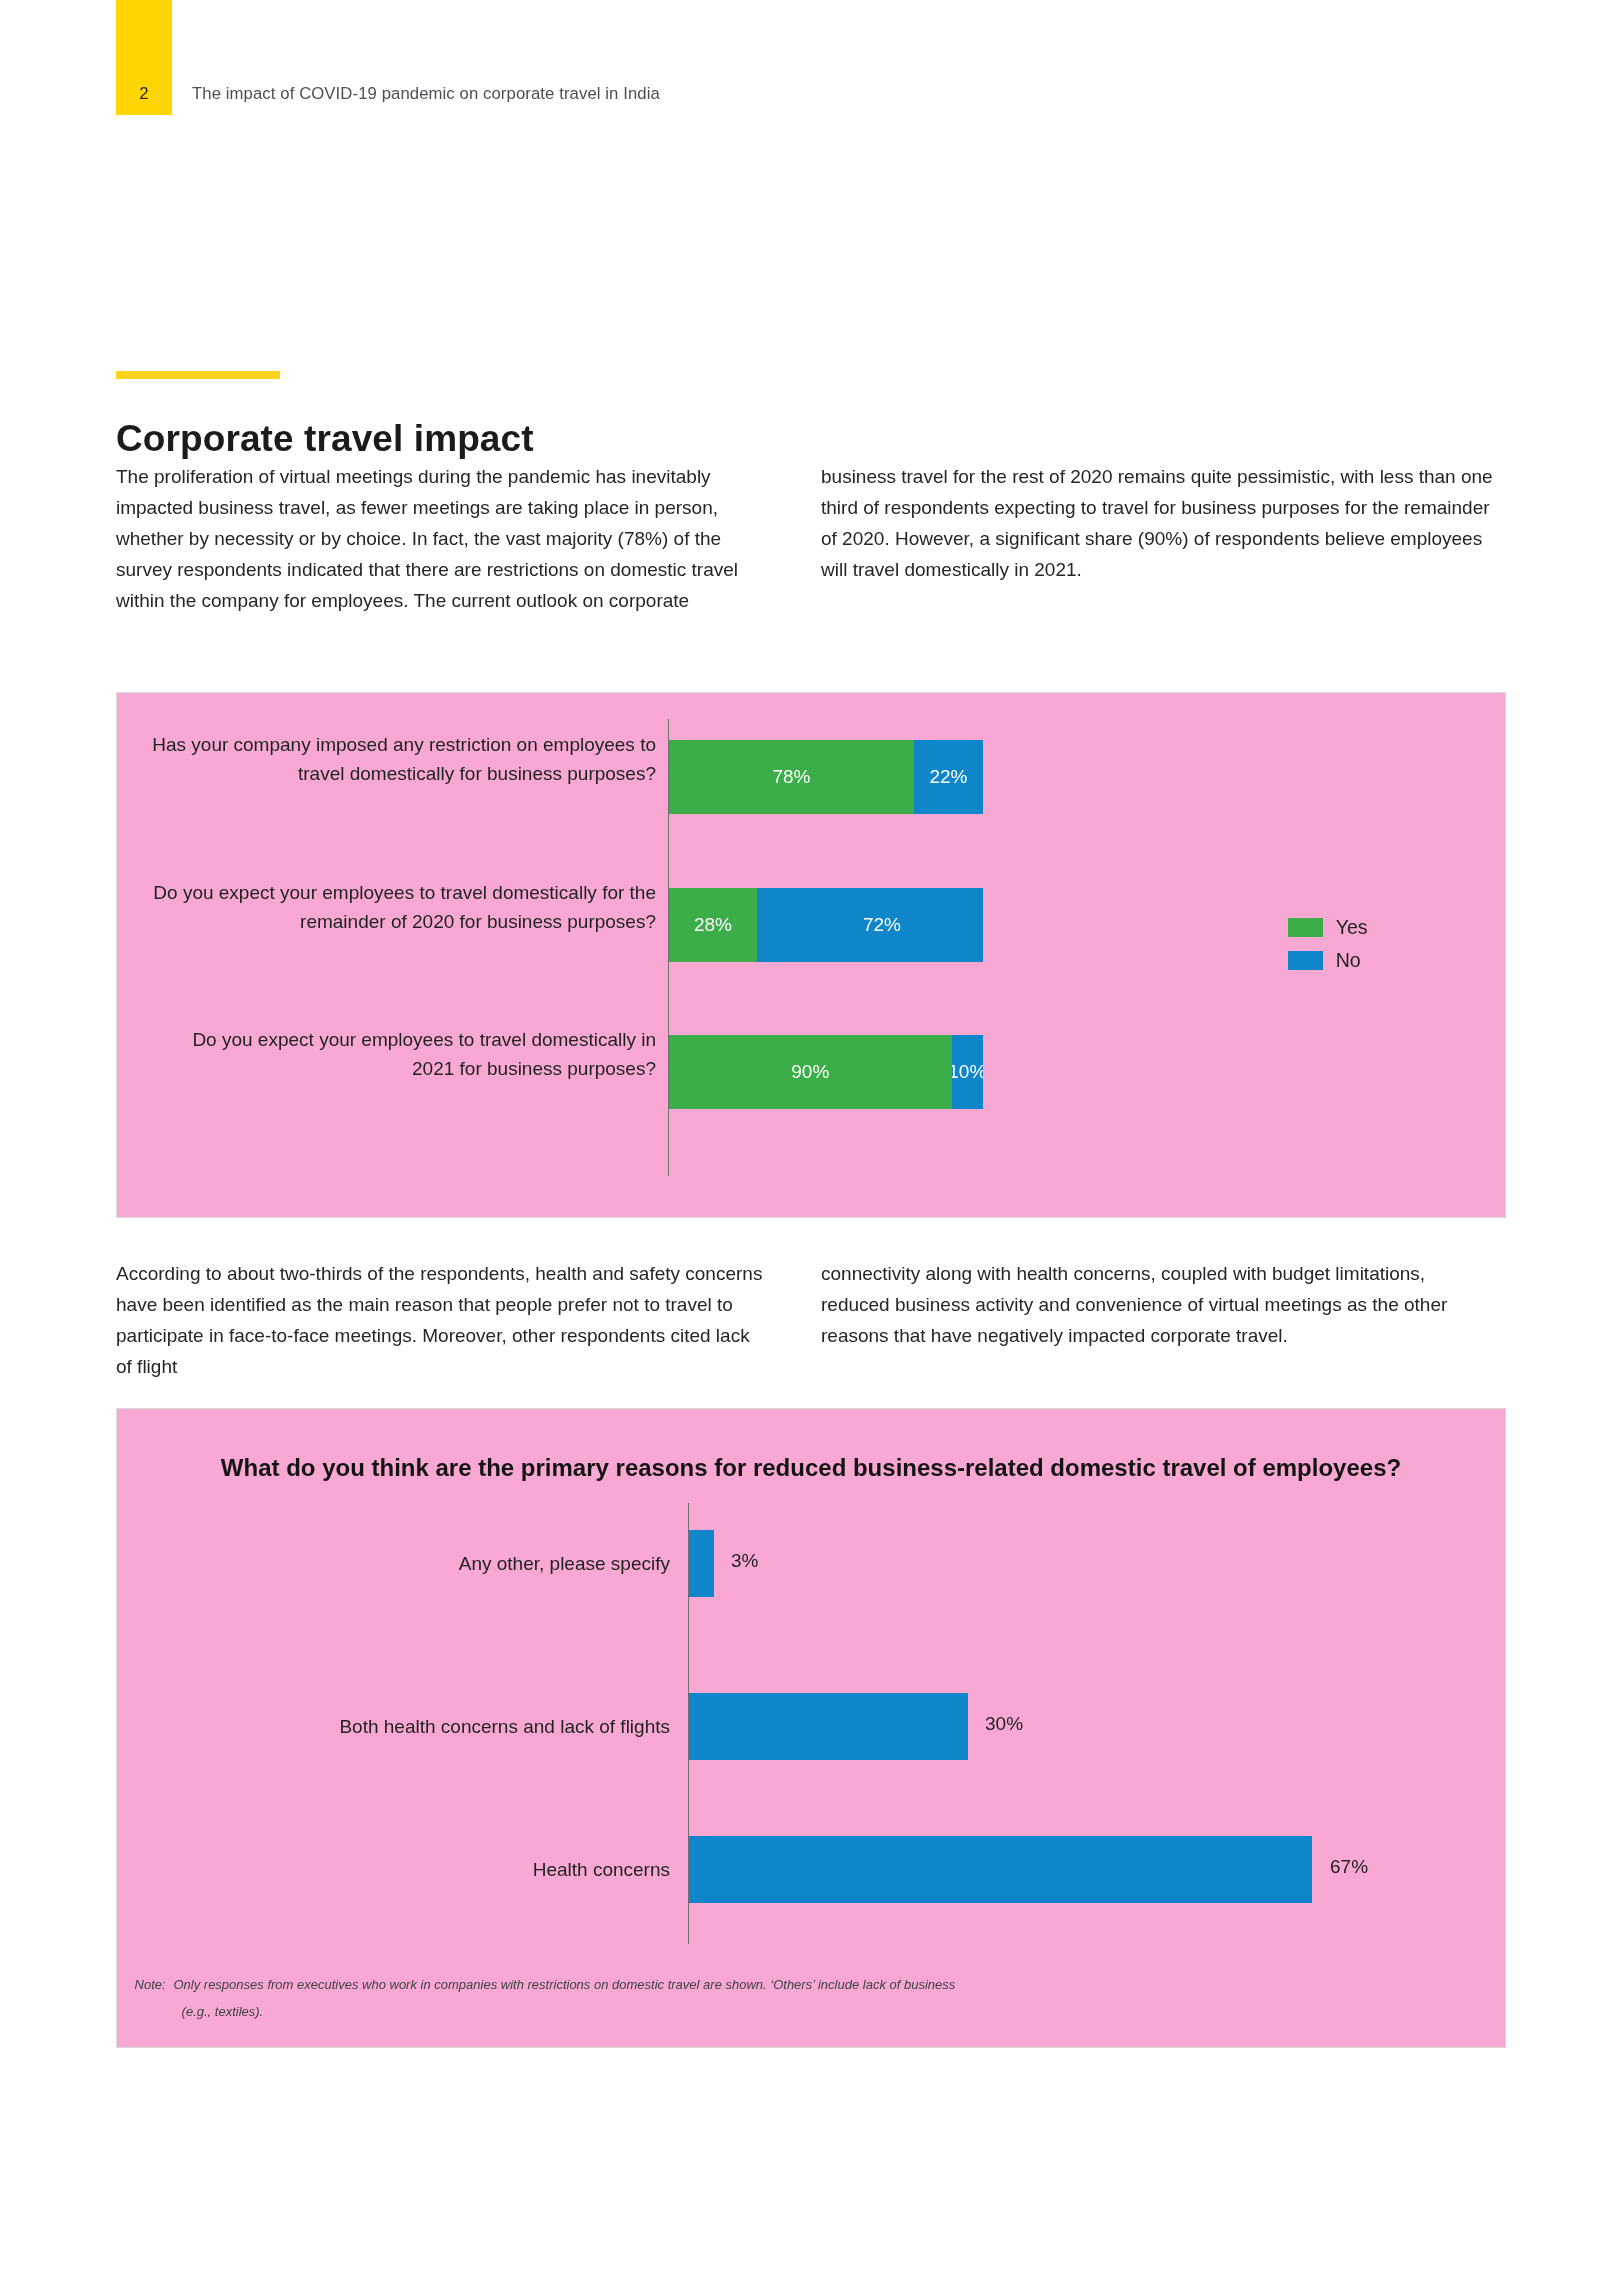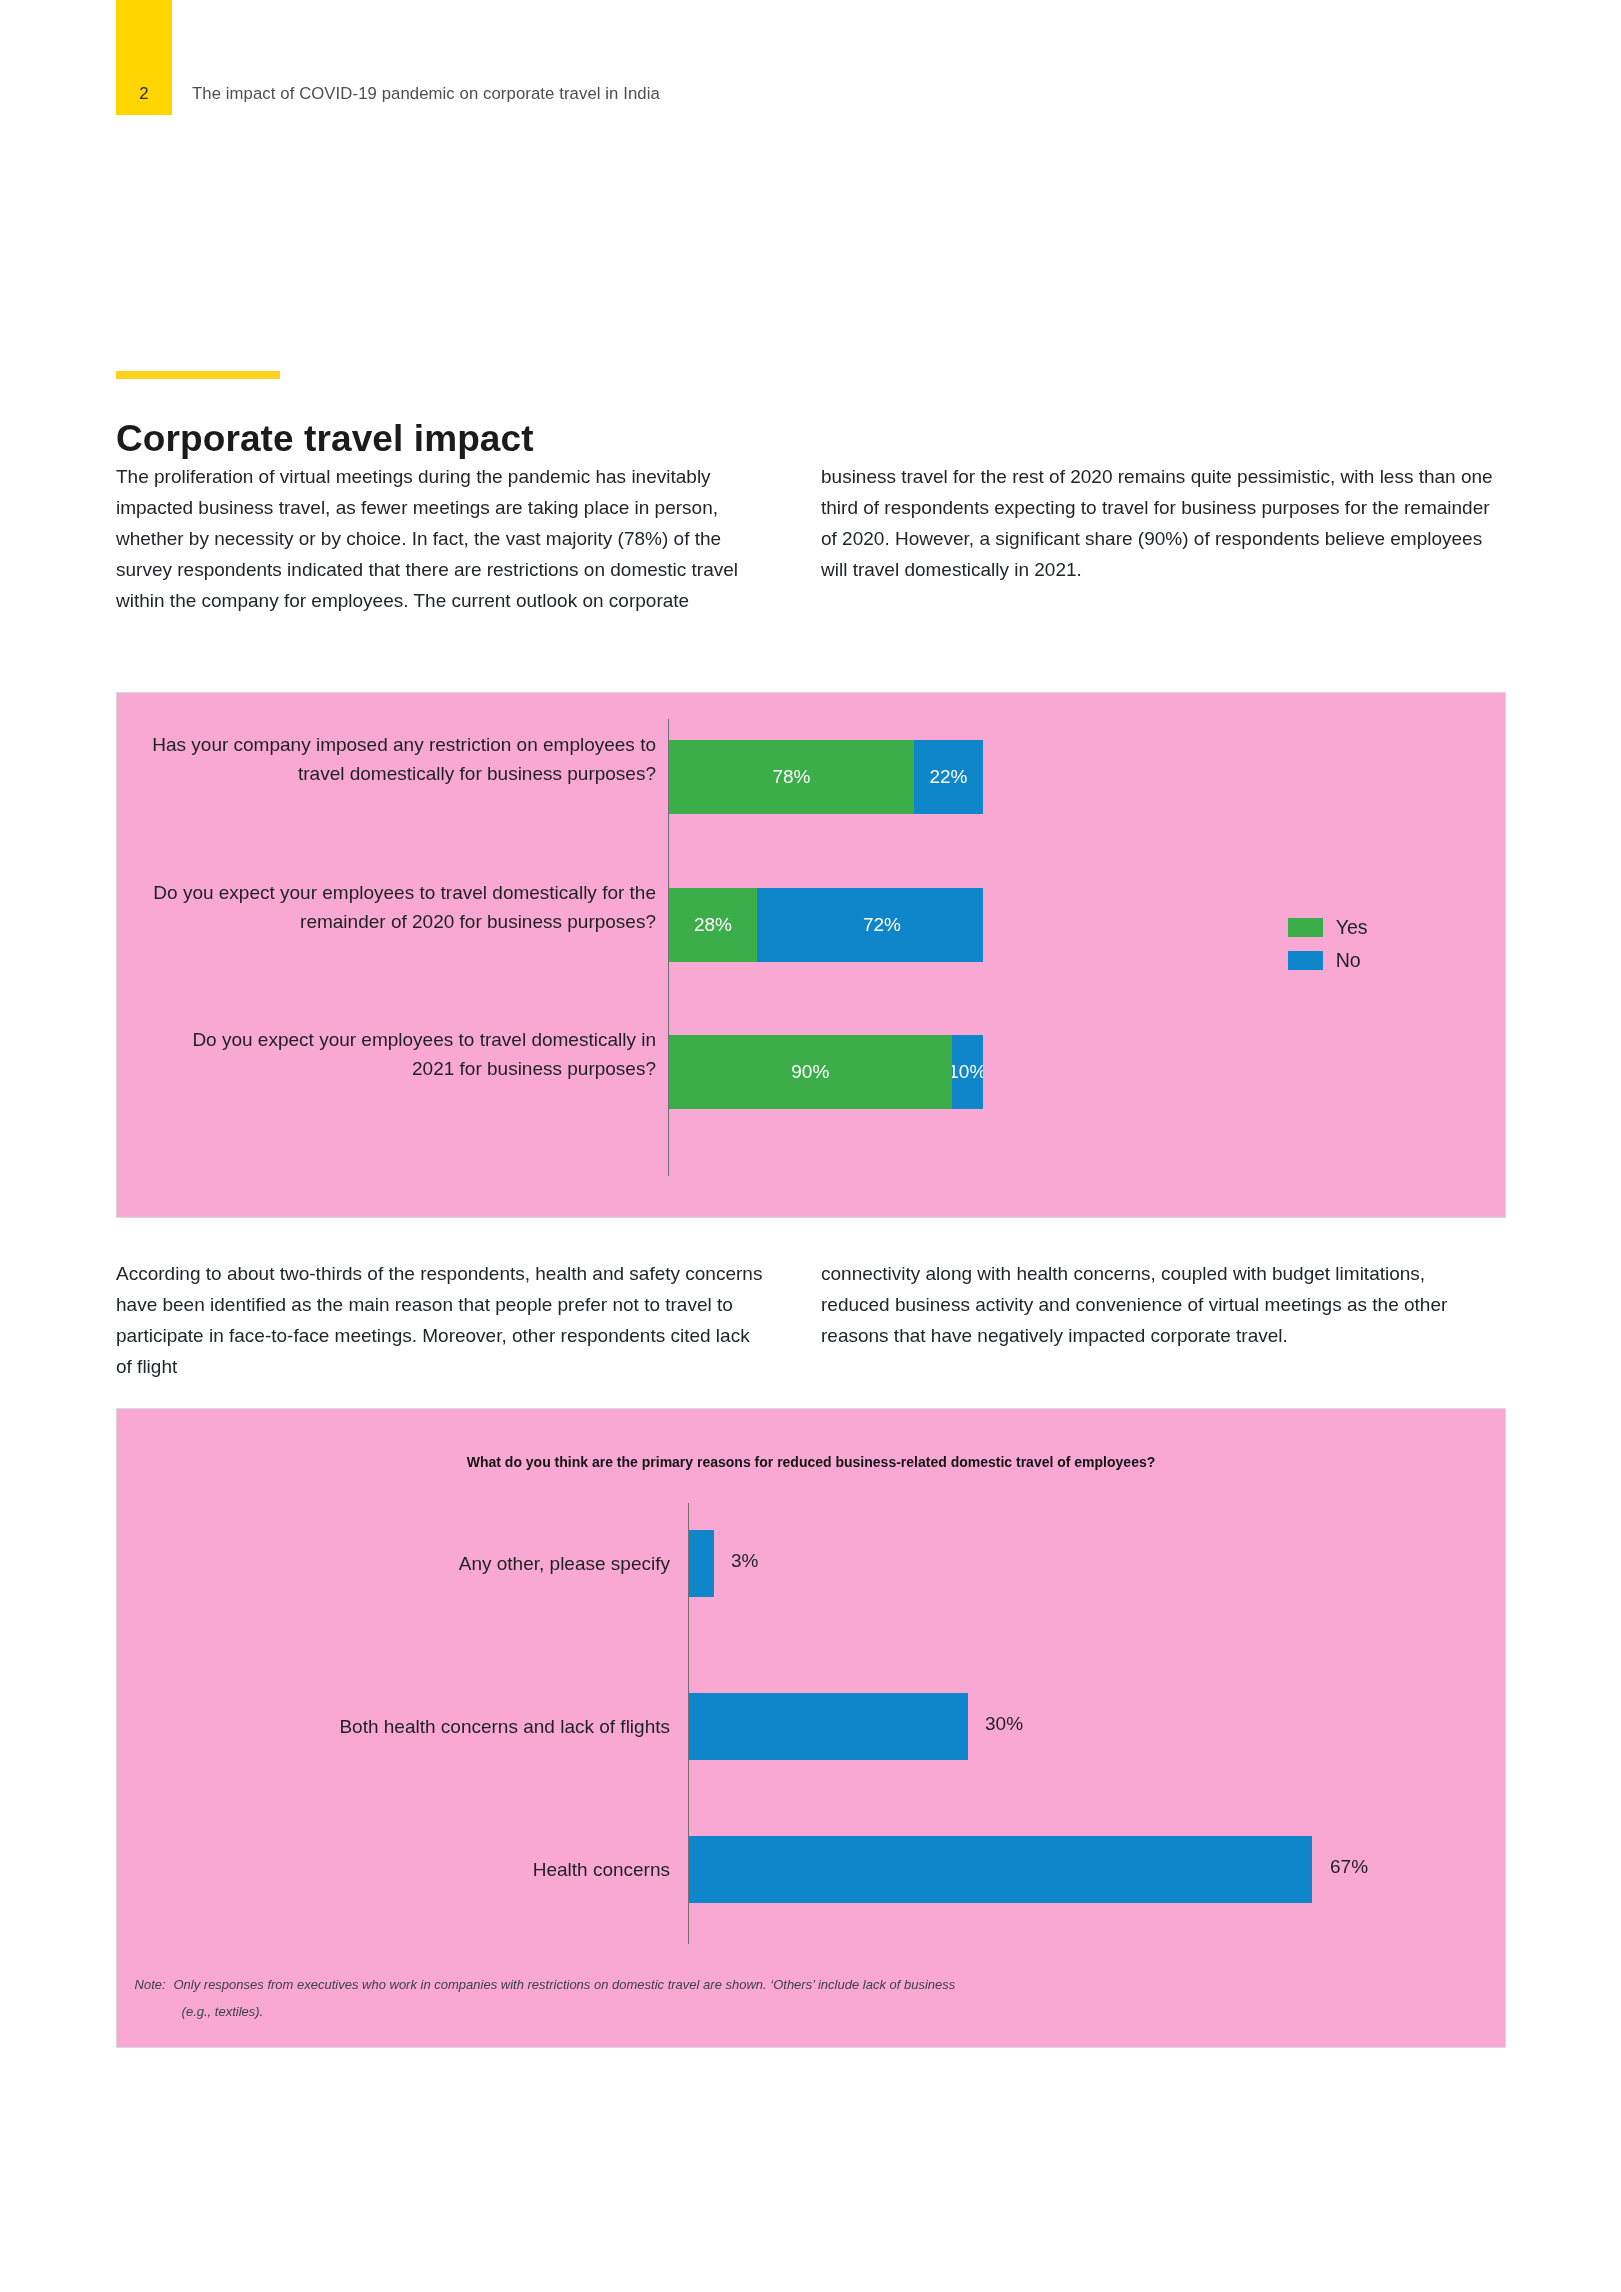--- a/index.html
+++ b/index.html
@@ -158,21 +158,21 @@
     color: #1d2125;
   }
 
   
   .c2-title {
     position: absolute;
     left: 0;
     top: 45px;
     width: 100%;
     text-align: center;
-    font-size: 14px;
+    font-size: 24px;
     font-weight: bold;
     color: #141414;
   }
   .c2-axis {
     position: absolute;
     left: 571px;
     top: 94px;
     width: 1px;
     height: 441px;
     background: #6d6f72;

